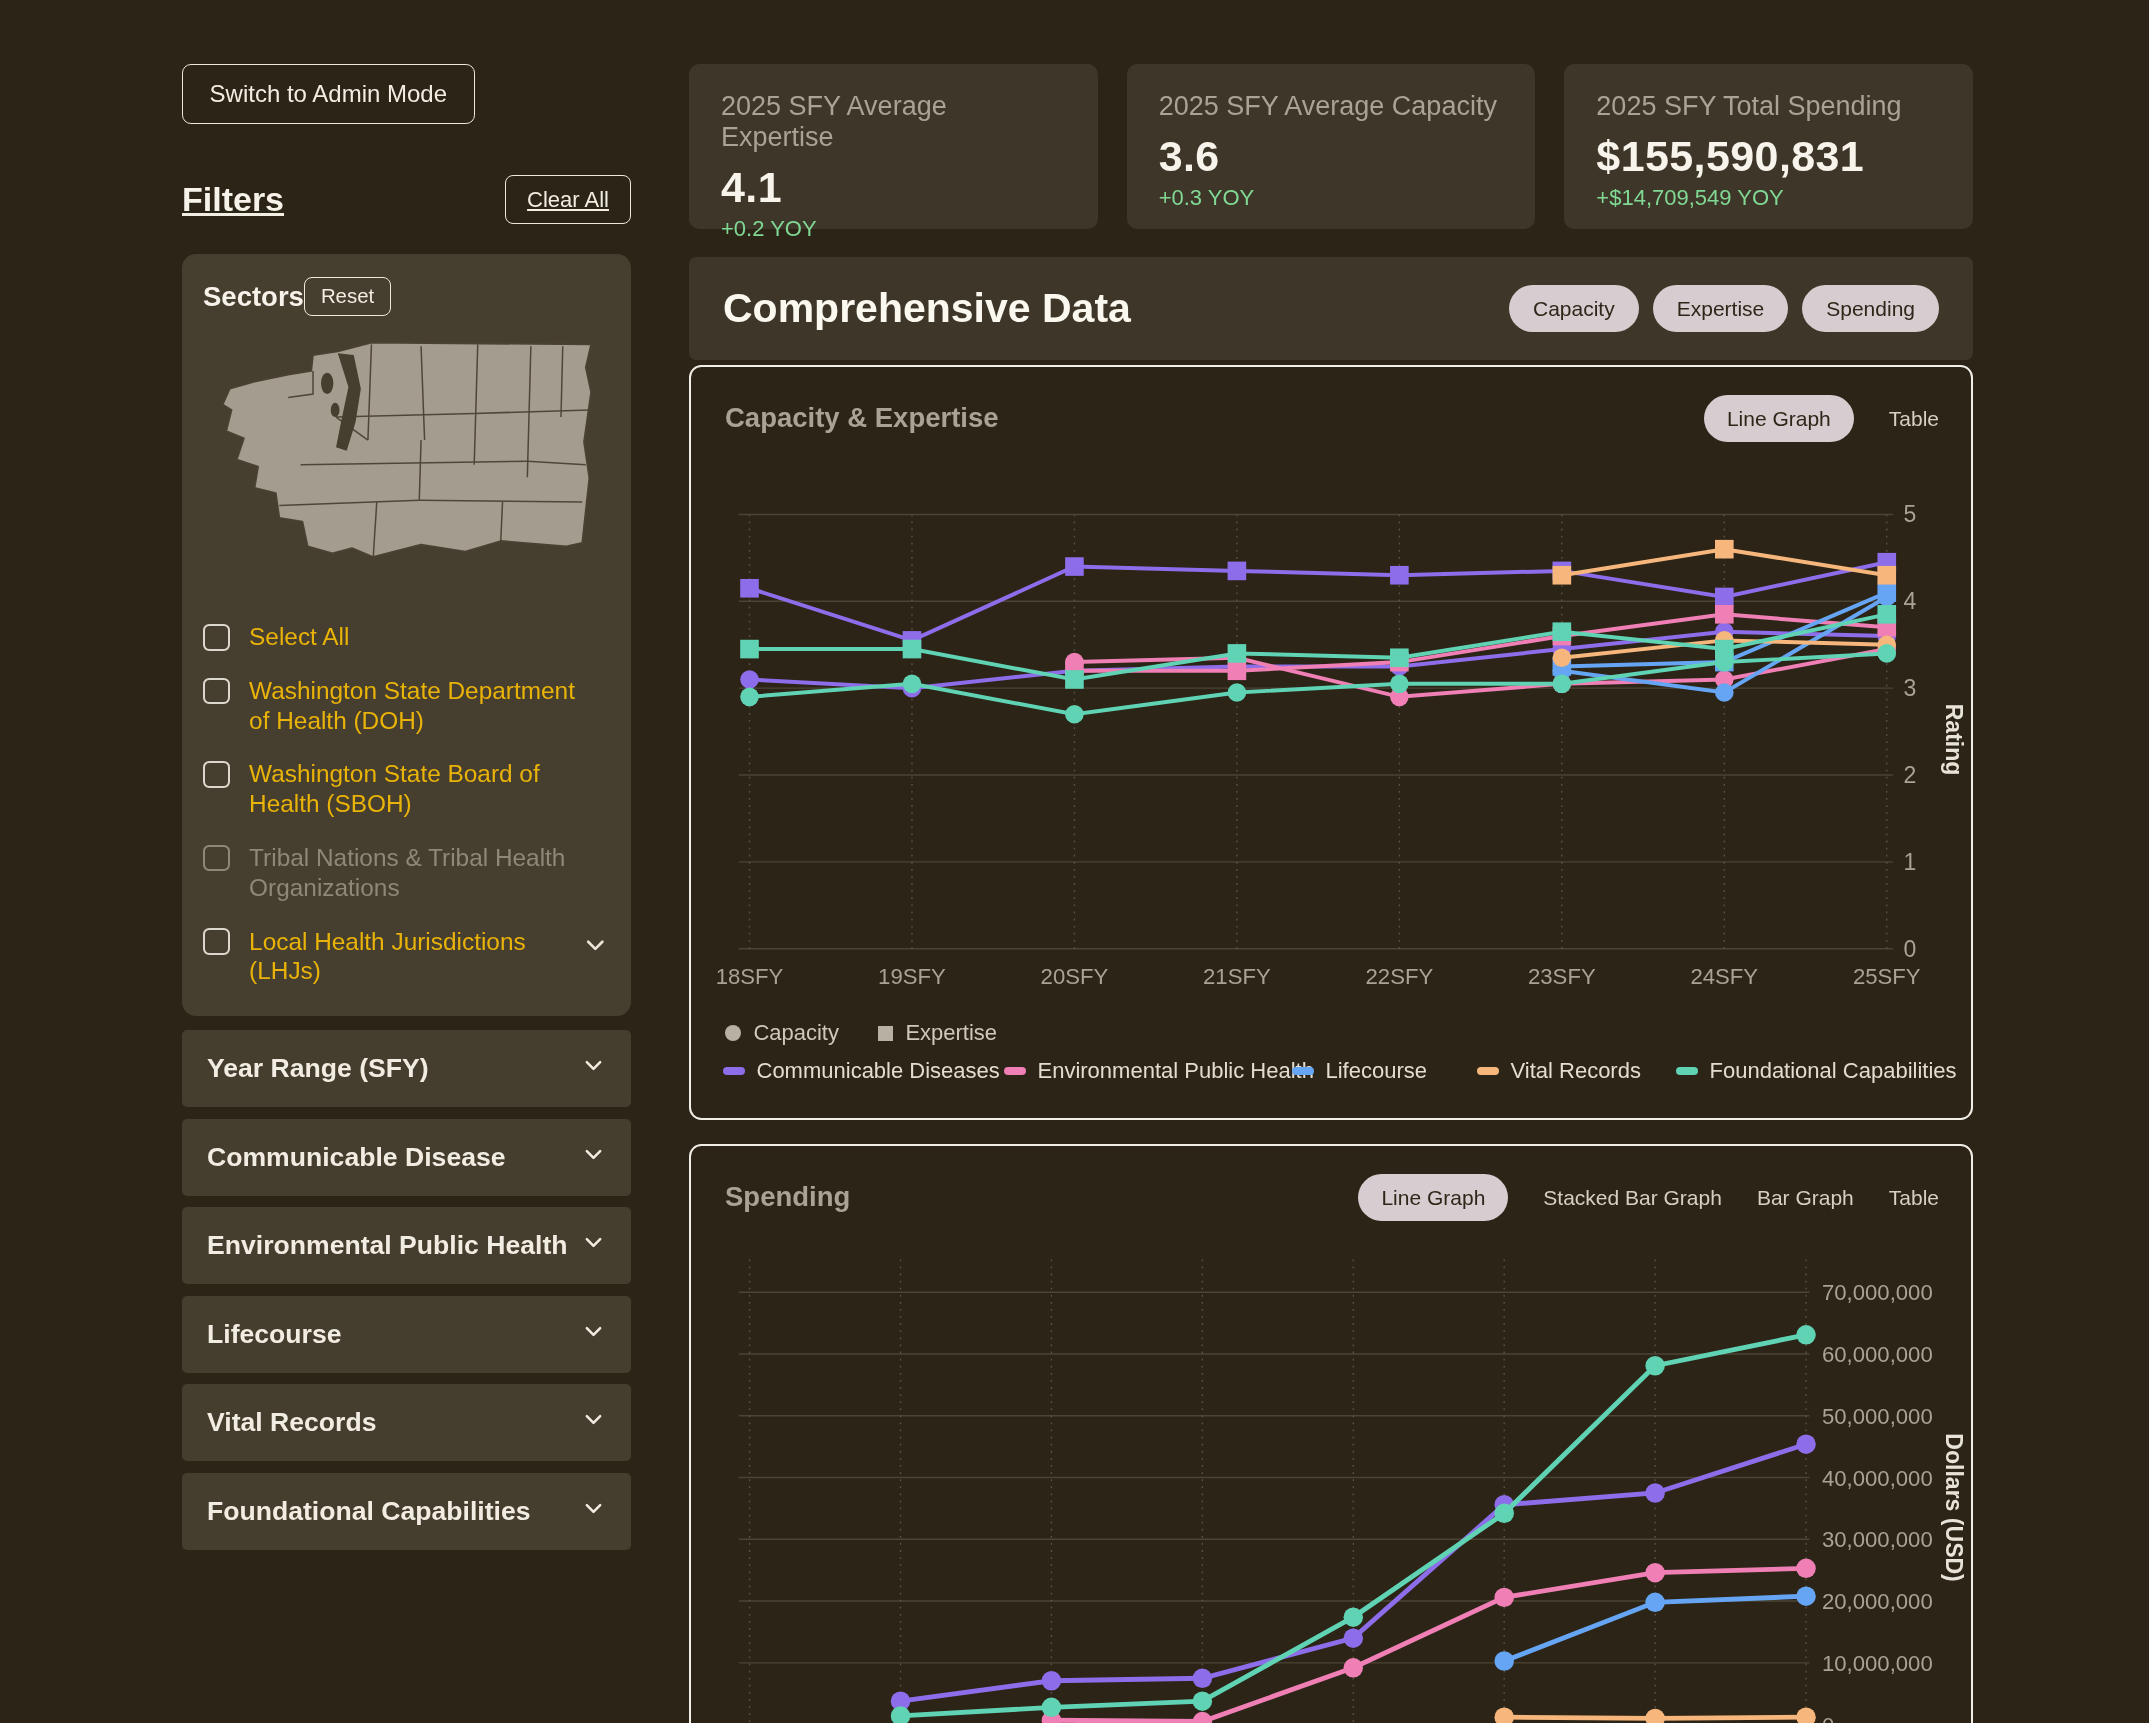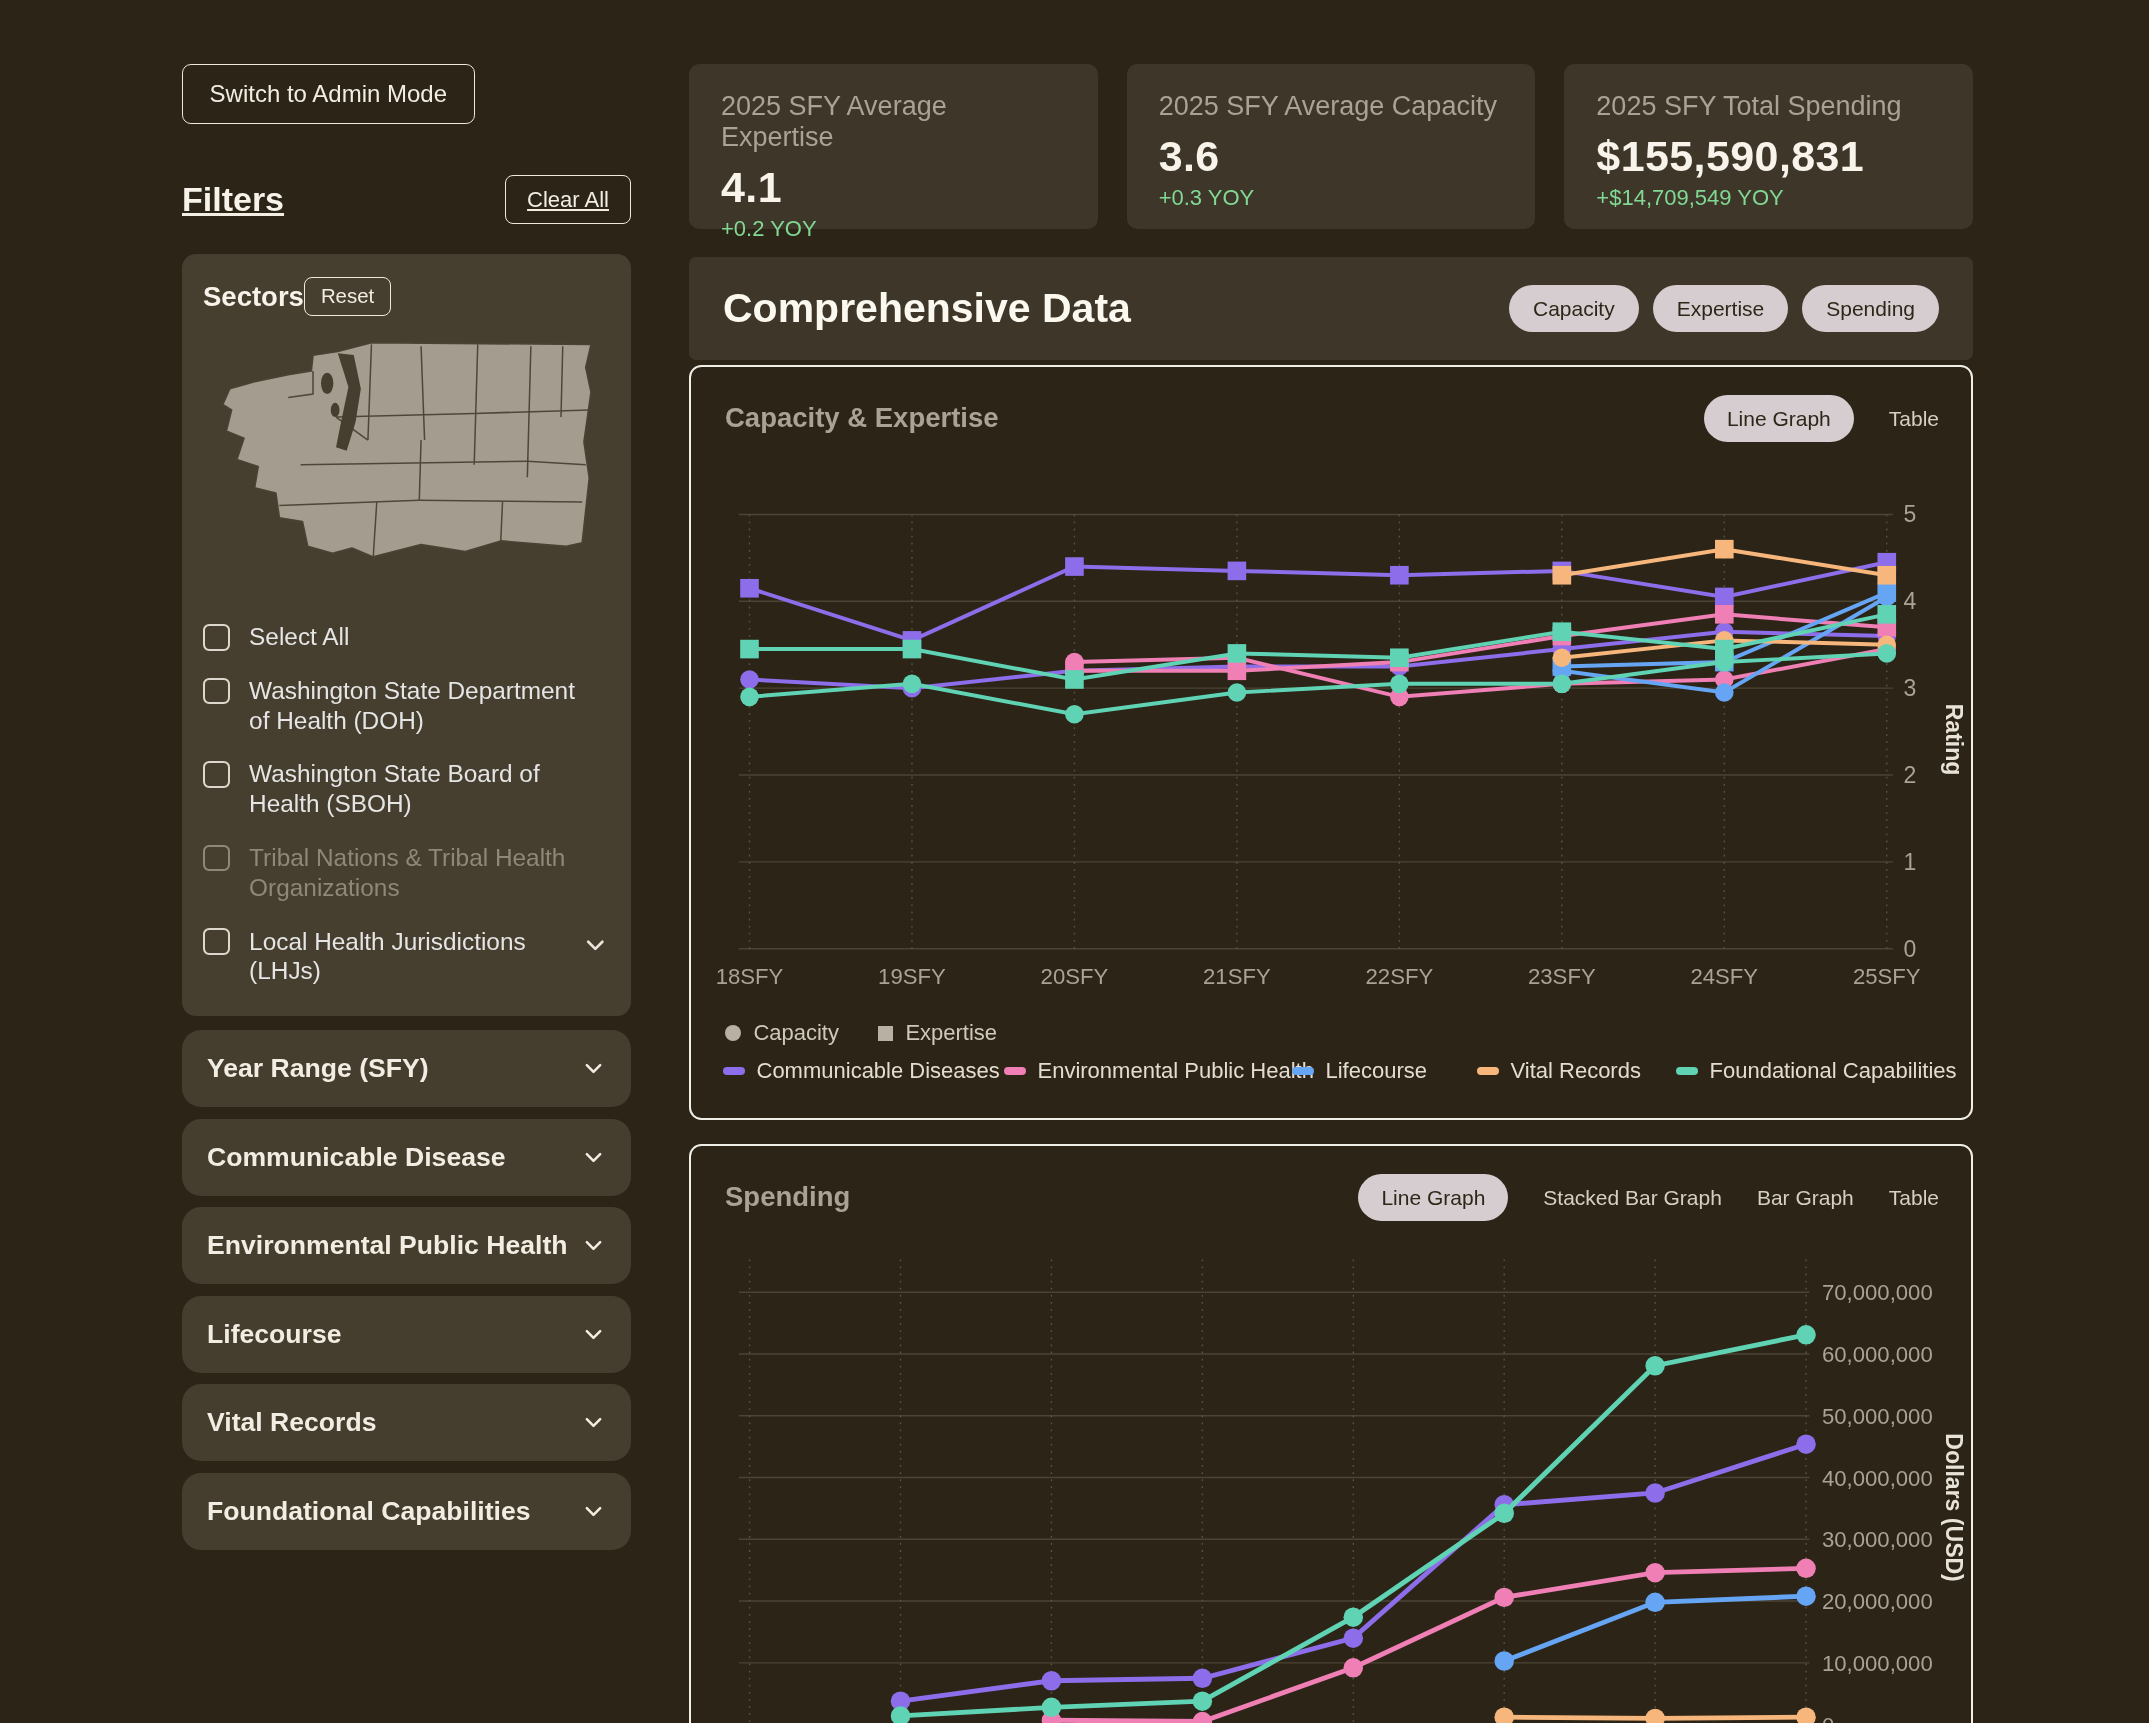--- a/index.html
+++ b/index.html
@@ -24,28 +24,28 @@
   .sector-head { display:flex; align-items:center; justify-content:flex-start; }
   .sector-title { font-size:27.5px; font-weight:bold; color:#f7f3ea; }
   .btn-outline.tiny { font-size:20.4px; padding:7px 16px; border-radius:8px; }
   .map-wrap { margin-top:16px; }
   .cbx-list { margin-top:16px; display:flex; flex-direction:column; gap:24px; }
   .cbx-row { display:flex; align-items:flex-start; gap:19.5px; position:relative; cursor:pointer; }
   .cbx {
     width:26.6px; height:26.6px; flex:0 0 26.6px; margin-top:1.8px;
     border:2.2px solid #ddd8cd; border-radius:6.2px; background:transparent;
   }
-  .cbx-label { font-size:24.4px; line-height:1.22; color:#e5e5e5; max-width:346px; }
+  .cbx-label { font-size:24.4px; line-height:1.22; color:#eab308; max-width:346px; }
   .cbx-row.disabled .cbx { border-color:#8f8878; }
   .cbx-row.disabled .cbx-label { color:#8f8878; }
   .row-chevron { position:absolute; right:1.8px; top:5.3px; }
   .accordions { margin-top:14px; display:flex; flex-direction:column; gap:11.5px; }
   .accordion {
-    background:#453d2d; border-radius:19px; padding:23px 25px;
-    display:flex; align-items:flex-end; justify-content:space-between; cursor:pointer;
+    background:#453d2d; border-radius:5px; padding:23px 25px;
+    display:flex; align-items:flex-start; justify-content:space-between; cursor:pointer;
   }
   .accordion-label { font-size:26.6px; font-weight:bold; color:#f2ede3; }
   
   .main { position:absolute; left:689px; top:0; width:1284px; }
   .stats-row { position:absolute; top:64px; left:0; width:100%; display:flex; gap:29px; }
   .stat-card { flex:1; background:#3e3729; border-radius:10.6px; padding:26.6px 32px; height:165px; }
   .stat-title { font-size:27px; color:#a9a295; }
   .stat-value { font-size:43px; font-weight:bold; color:#f8f4eb; margin-top:10.6px; letter-spacing:0.4px; }
   .stat-delta { font-size:22px; color:#80d894; margin-top:4px; }
   .comp-bar {

